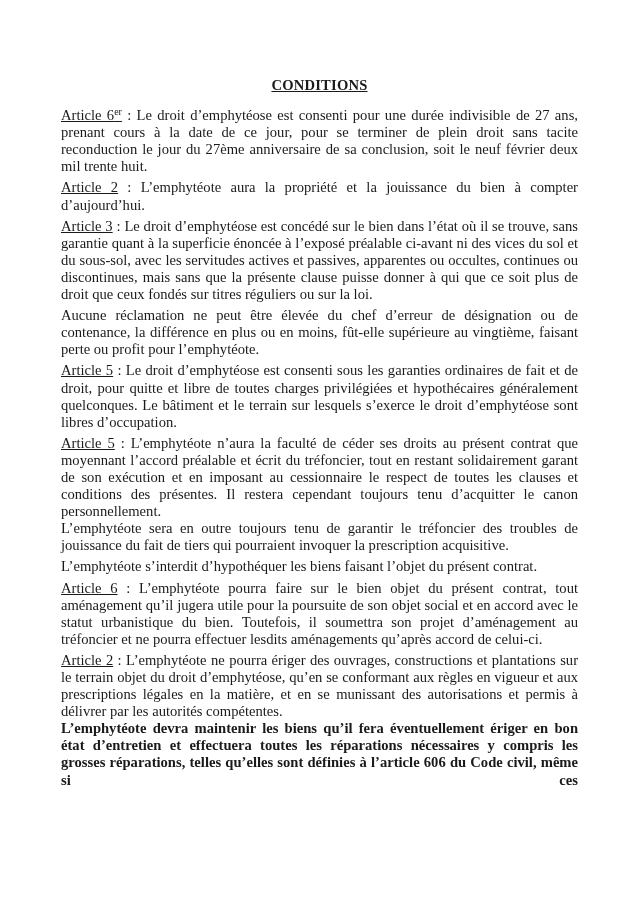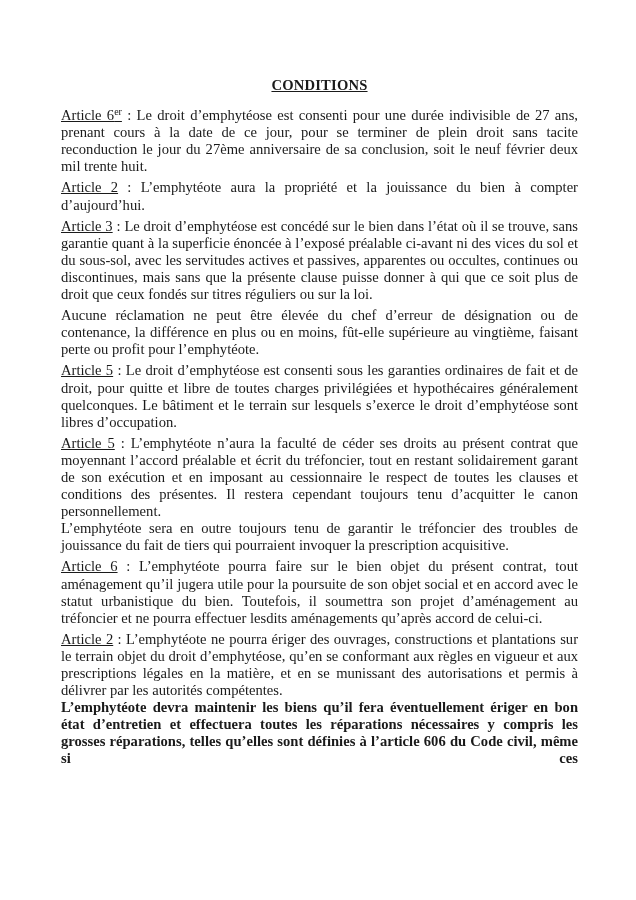--- a/index.html
+++ b/index.html
@@ -30,19 +30,20 @@
 
   <p class="gap"><span class="art">Article 2</span><span> : L’emphytéote aura la propriété et la jouissance du bien à compter d’aujourd’hui.</span></p>
 
   <p class="gap"><span class="art">Article 3</span><span> : Le droit d’emphytéose est concédé sur le bien dans l’état où il se trouve, sans garantie quant à la superficie énoncée à l’exposé préalable ci-avant ni des vices du sol et du sous-sol, avec les servitudes actives et passives, apparentes ou occultes, continues ou discontinues, mais sans que la présente clause puisse donner à qui que ce soit plus de droit que ceux fondés sur titres réguliers ou sur la loi.</span></p>
   <p class="gap">Aucune réclamation ne peut être élevée du chef d’erreur de désignation ou de contenance, la différence en plus ou en moins, fût-elle supérieure au vingtième, faisant perte ou profit pour l’emphytéote.</p>
 
   <p class="gap"><span class="art">Article 5</span><span> : Le droit d’emphytéose est consenti sous les garanties ordinaires de fait et de droit, pour quitte et libre de toutes charges privilégiées et hypothécaires généralement quelconques. Le bâtiment et le terrain sur lesquels s’exerce le droit d’emphytéose sont libres d’occupation.</span></p>
 
   <p class="gap"><span class="art">Article 5</span><span> : L’emphytéote n’aura la faculté de céder ses droits au présent contrat que moyennant l’accord préalable et écrit du tréfoncier, tout en restant solidairement garant de son exécution et en imposant au cessionnaire le respect de toutes les clauses et conditions des présentes. Il restera cependant toujours tenu d’acquitter le canon personnellement.</span></p>
   <p>L’emphytéote sera en outre toujours tenu de garantir le tréfoncier des troubles de jouissance du fait de tiers qui pourraient invoquer la prescription acquisitive.</p>
+  <p class="gap">L’emphytéote s’interdit d’hypothéquer les biens faisant l’objet du présent contrat.</p>
 
   <p class="gap"><span class="art">Article 6</span><span> : L’emphytéote pourra faire sur le bien objet du présent contrat, tout aménagement qu’il jugera utile pour la poursuite de son objet social et en accord avec le statut urbanistique du bien. Toutefois, il soumettra son projet d’aménagement au tréfoncier et ne pourra effectuer lesdits aménagements qu’après accord de celui-ci.</span></p>
 
   <p class="gap"><span class="art">Article 2</span><span> : L’emphytéote ne pourra ériger des ouvrages, constructions et plantations sur le terrain objet du droit d’emphytéose, qu’en se conformant aux règles en vigueur et aux prescriptions légales en la matière, et en se munissant des autorisations et permis à délivrer par les  autorités compétentes.</span></p>
 
   <p class="last">L’emphytéote devra maintenir les biens qu’il fera éventuellement ériger en bon état d’entretien et effectuera toutes les réparations nécessaires y compris les grosses réparations, telles qu’elles sont définies à l’article 606 du Code civil, même si ces</p>
 </div>
 
 </body></html>

